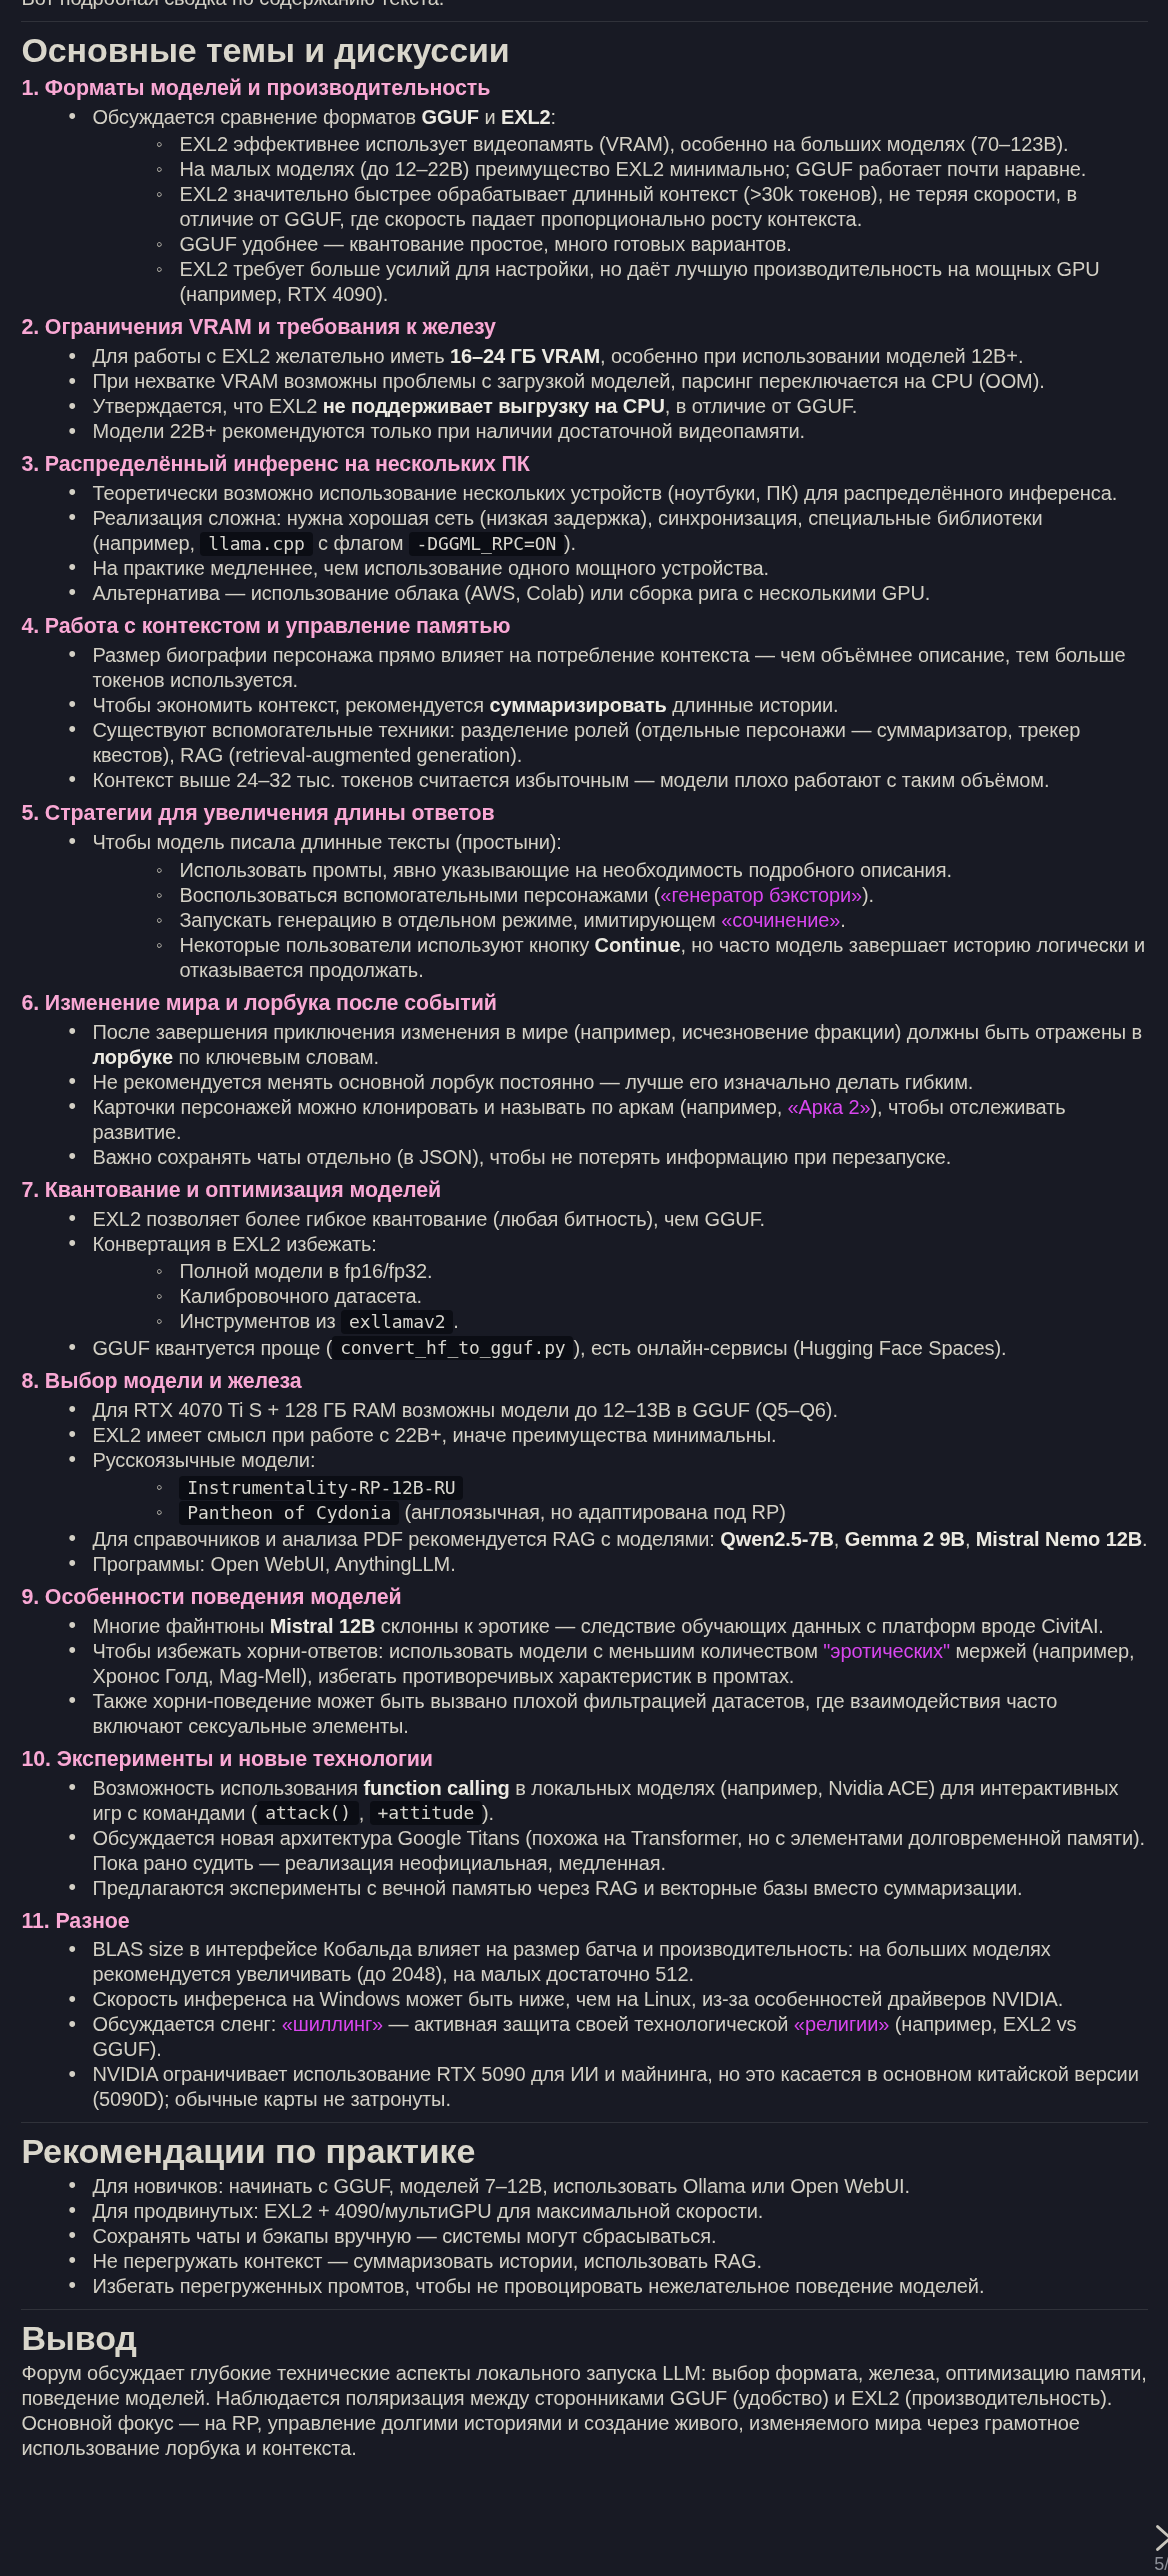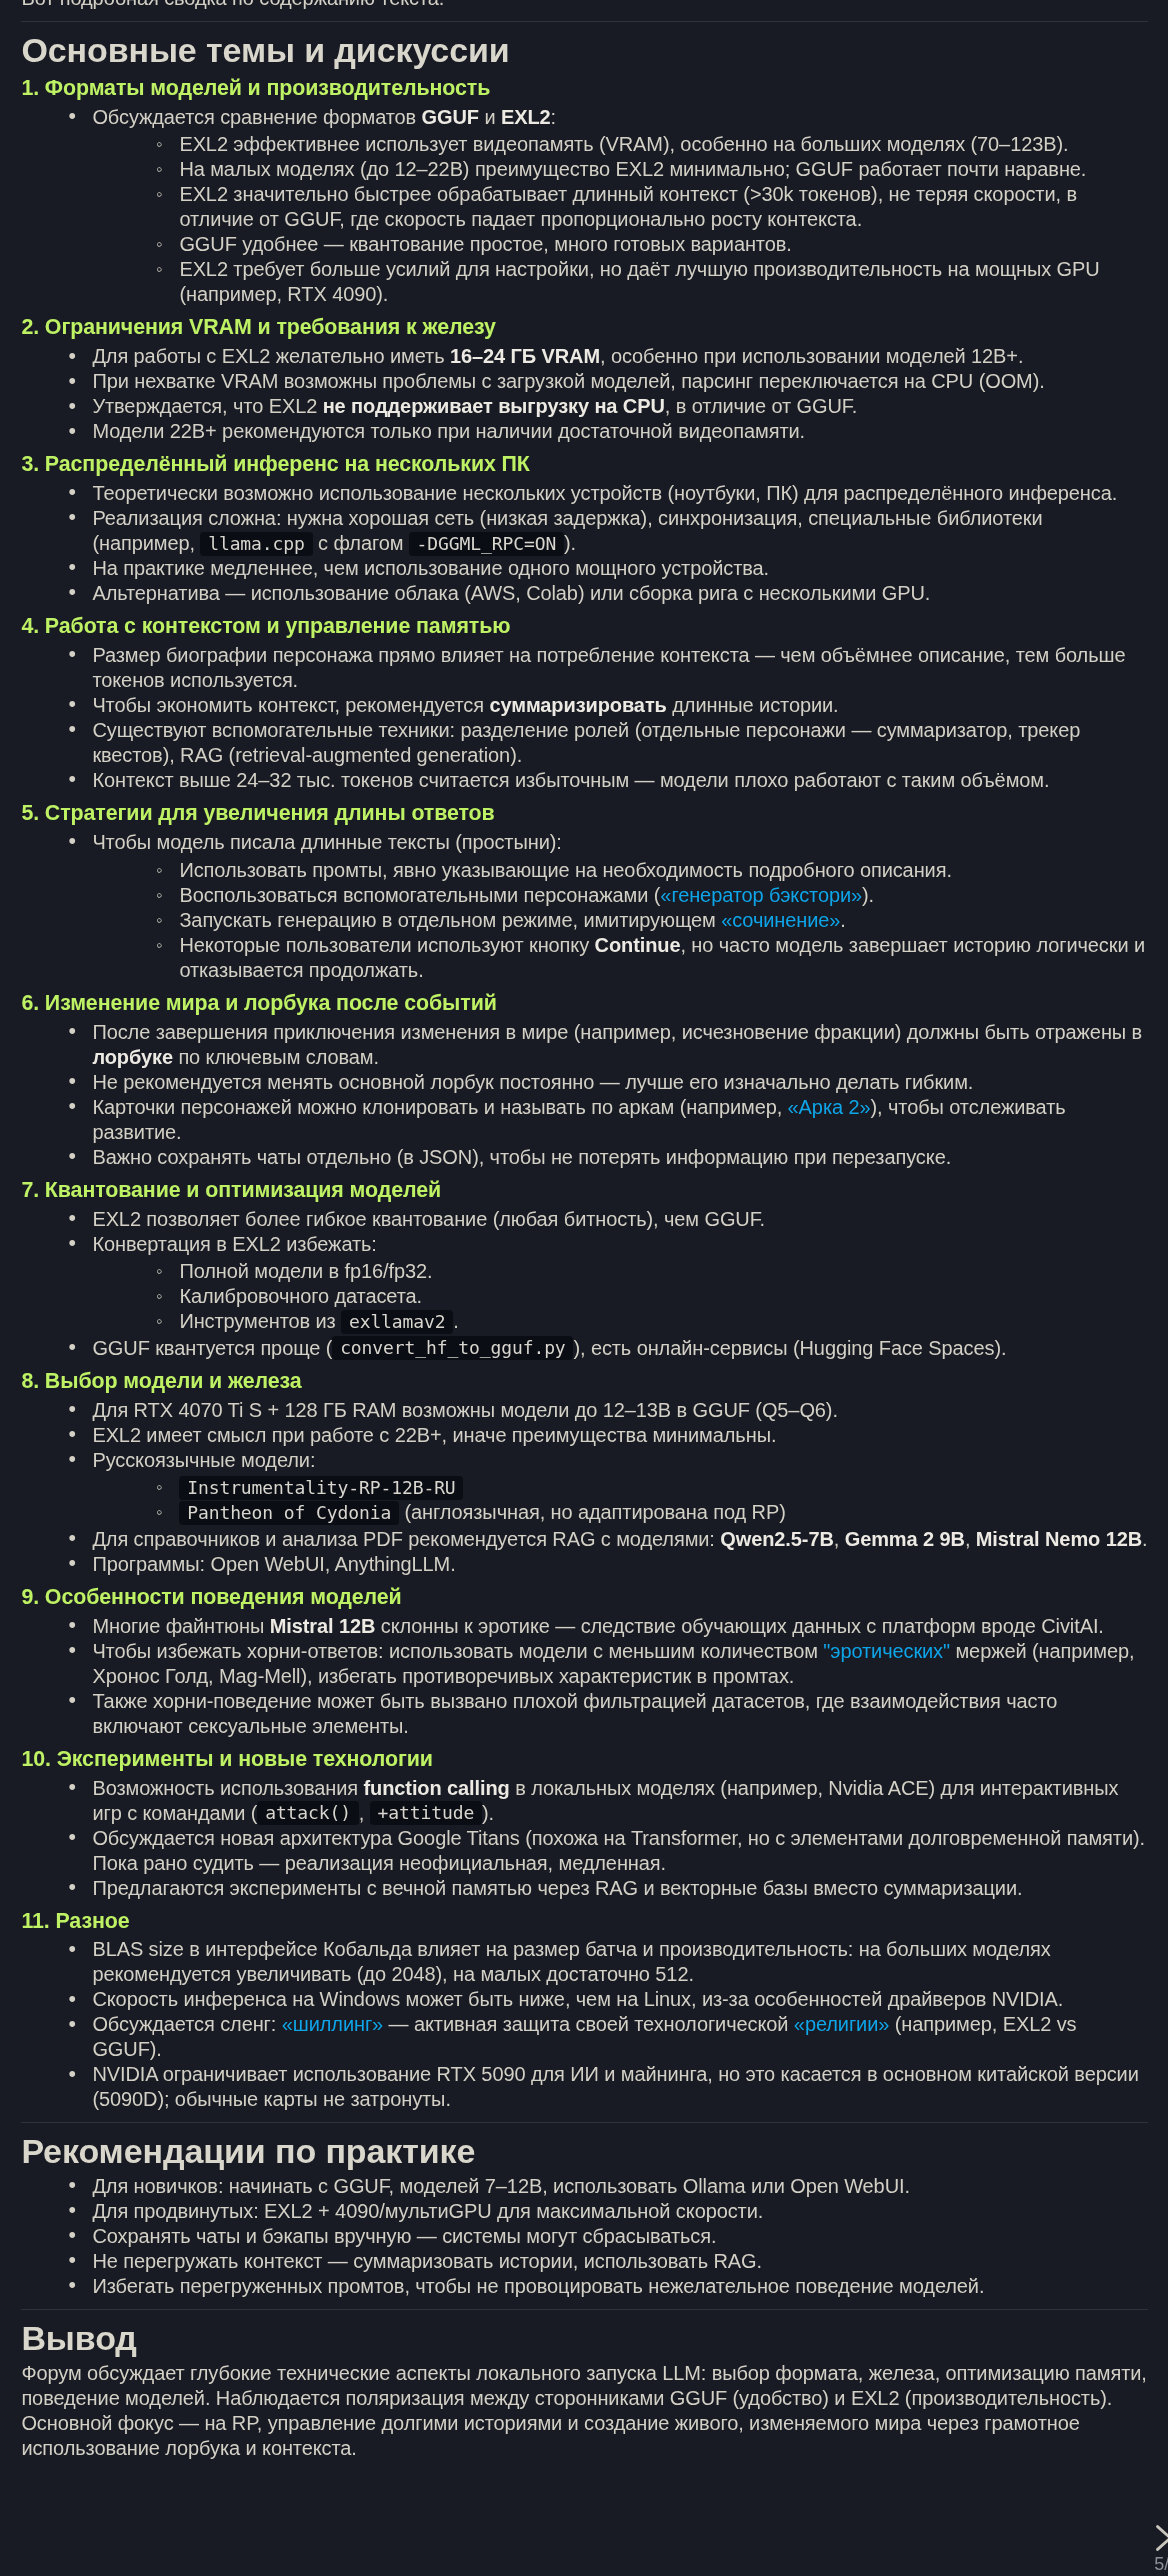--- a/index.html
+++ b/index.html
@@ -12,33 +12,33 @@
   }
   .page { position:relative; width:100%; height:100%; }
   .doc { padding:0 20px 0 21.4px; }
 
   .clip-top { height:10.7px; overflow:hidden; padding-left:21.4px; }
   .clip-top span { display:block; font-size:20px; line-height:26px; margin-top:-15px; color:#d3d0c5; }
 
   hr { border:0; border-top:0.7px solid rgba(215,215,205,0.13); margin:10px 0; }
 
   h2 { font-size:34px; line-height:36px; margin:10px 0 4.3px; font-weight:700; color:#d9d6cb; letter-spacing:-0.1px; }
-  h3 { font-size:21.4px; line-height:27px; margin:7.1px 0 2.8px; font-weight:700; color:#bef264; }
+  h3 { font-size:21.4px; line-height:27px; margin:7.1px 0 2.8px; font-weight:700; color:#f9a8d4; }
 
   p { font-size:20px; line-height:25px; margin:5.7px 0 0; }
 
   ul { list-style:none; margin:1.4px 0 2.8px; padding:0; }
   ul.l1 { padding-left:71px; }
   ul.l2 { padding-left:87px; margin:2.8px 0 1.4px; }
   li { position:relative; font-size:20px; line-height:25px; margin:0; }
   ul.l1 > li::before { content:"•"; position:absolute; left:-24px; top:-0.7px; font-size:21.4px; color:#d3d0c5; }
   ul.l2 > li::before { content:"◦"; position:absolute; left:-23.5px; top:0; font-size:18px; color:#c9c6bb; }
 
   strong { color:#eceae2; font-weight:700; }
-  .q { color:#0ea5e9;margin-top:12px; }
+  .q { color:#d946ef;margin-top:12px; }
   code {
     font-family:"DejaVu Sans Mono", monospace;
     font-size:18px; color:#d8d6cf;
     background:#0b0d14; border-radius:4px; padding:1.4px 7.8px;
     white-space:nowrap;
   }
 
   .swipe { position:absolute; right:0; bottom:0; width:43px; height:71px; }
   .swipe svg { position:absolute; right:-6.4px; bottom:23.5px; display:block; }
   .swipe .count { position:absolute; right:-11.4px; bottom:1.4px; font-size:18px; color:#8c8f98; letter-spacing:0; }

